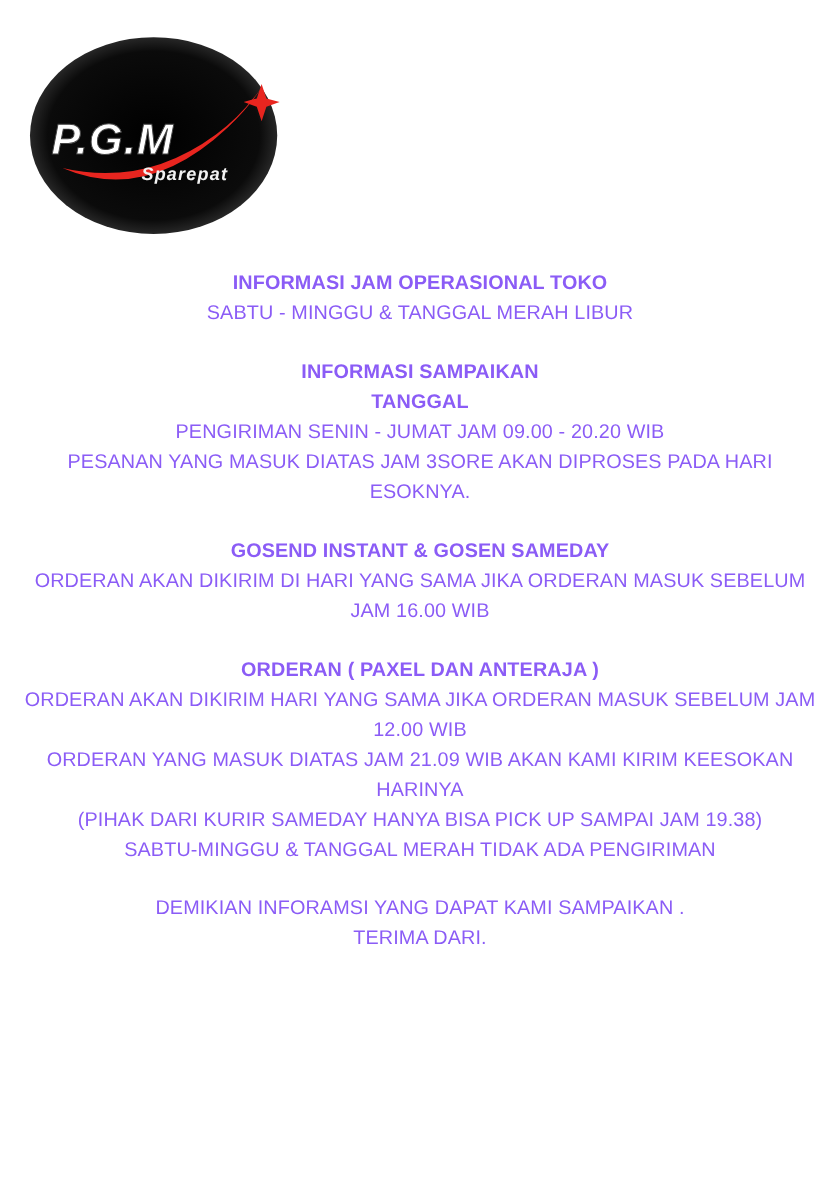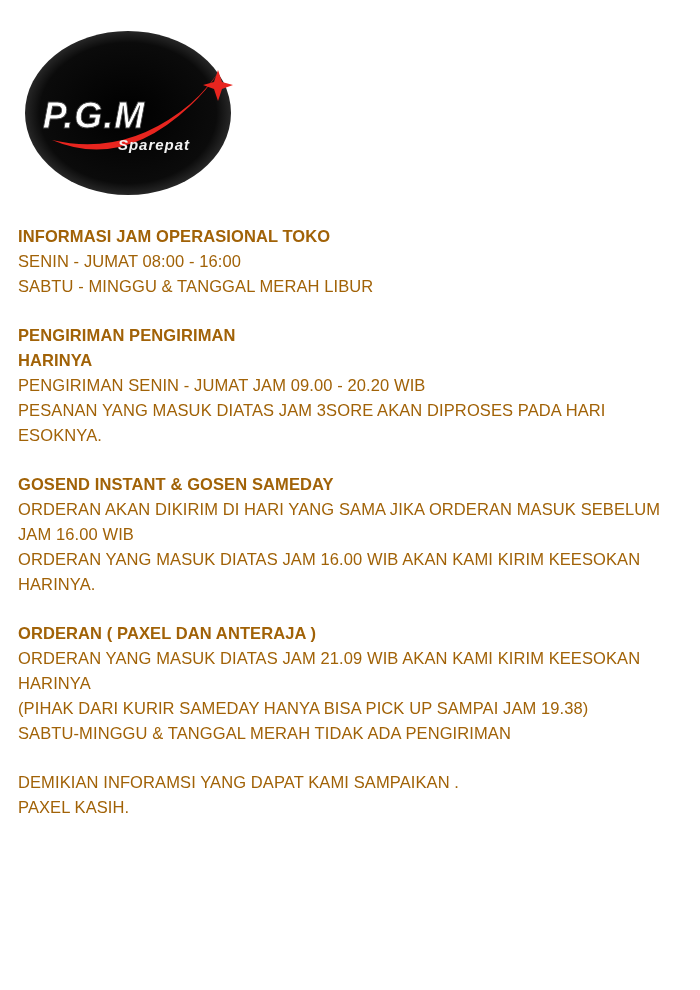--- a/index.html
+++ b/index.html
@@ -6,33 +6,34 @@
     margin: 0;
     padding: 0;
     background: #ffffff;
   }
   .page {
     position: relative;
     width: 700px;
     height: 990px;
     background: #ffffff;
     font-family: "Liberation Sans", sans-serif;
-    color: #a16207;
+    color: #8b5cf6;
     overflow: hidden;
   }
   .logo-wrap {
     margin: 28px 0 0 22px;
     width: 212px;
     height: 170px;
   }
   .content {
     padding: 26px 18px 0 18px;
     font-size: 16.5px;
     line-height: 25px;
     letter-spacing: 0.1px;
+    text-align: center;
   }
   .section {
     margin: 0 0 24px 0;
   }
   .section:last-child {
     margin-bottom: 0;
   }
   .heading {
     font-weight: bold;
     margin: 0;
@@ -65,43 +66,42 @@
 
       <text x="72" y="100" font-family="Liberation Sans, sans-serif" font-size="36" font-weight="bold" font-style="italic" fill="#ffffff" stroke="#444444" stroke-width="0.8" text-anchor="middle" letter-spacing="1">P.G.M</text>
       <text x="132" y="122" font-family="Liberation Sans, sans-serif" font-size="15" font-weight="bold" font-style="italic" fill="#f2f2f2" text-anchor="middle" letter-spacing="1">Sparepat</text>
     </svg>
   </div>
 
   <div class="content">
 
     <div class="section">
       <p class="heading">INFORMASI JAM OPERASIONAL TOKO</p>
-      <p class="line">SENIN - JUMAT 08:00 - 16:00</p>
       <p class="line">SABTU - MINGGU &amp; TANGGAL MERAH LIBUR</p>
     </div>
 
     <div class="section">
-      <p class="heading">PENGIRIMAN PENGIRIMAN</p>
-      <p class="heading">HARINYA</p>
+      <p class="heading">INFORMASI SAMPAIKAN</p>
+      <p class="heading">TANGGAL</p>
       <p class="line">PENGIRIMAN SENIN - JUMAT JAM 09.00 - 20.20 WIB</p>
       <p class="line">PESANAN YANG MASUK DIATAS JAM 3SORE AKAN DIPROSES PADA HARI ESOKNYA.</p>
     </div>
 
     <div class="section">
       <p class="heading">GOSEND INSTANT &amp; GOSEN SAMEDAY</p>
       <p class="line">ORDERAN AKAN DIKIRIM DI HARI YANG SAMA JIKA ORDERAN MASUK SEBELUM JAM 16.00 WIB</p>
-      <p class="line">ORDERAN YANG MASUK DIATAS JAM 16.00 WIB AKAN KAMI KIRIM KEESOKAN HARINYA.</p>
     </div>
 
     <div class="section">
       <p class="heading">ORDERAN ( PAXEL DAN ANTERAJA )</p>
+      <p class="line">ORDERAN AKAN DIKIRIM HARI YANG SAMA JIKA ORDERAN MASUK SEBELUM JAM 12.00 WIB</p>
       <p class="line">ORDERAN YANG MASUK DIATAS JAM 21.09 WIB AKAN KAMI KIRIM KEESOKAN HARINYA</p>
       <p class="line">(PIHAK DARI KURIR SAMEDAY HANYA BISA PICK UP SAMPAI JAM 19.38)</p>
       <p class="line">SABTU-MINGGU &amp; TANGGAL MERAH TIDAK ADA PENGIRIMAN</p>
     </div>
 
     <div class="section closing">
       <p class="line">DEMIKIAN INFORAMSI YANG DAPAT KAMI SAMPAIKAN .</p>
-      <p class="line">PAXEL KASIH.</p>
+      <p class="line">TERIMA DARI.</p>
     </div>
 
   </div>
 </div>
 
 </body></html>

